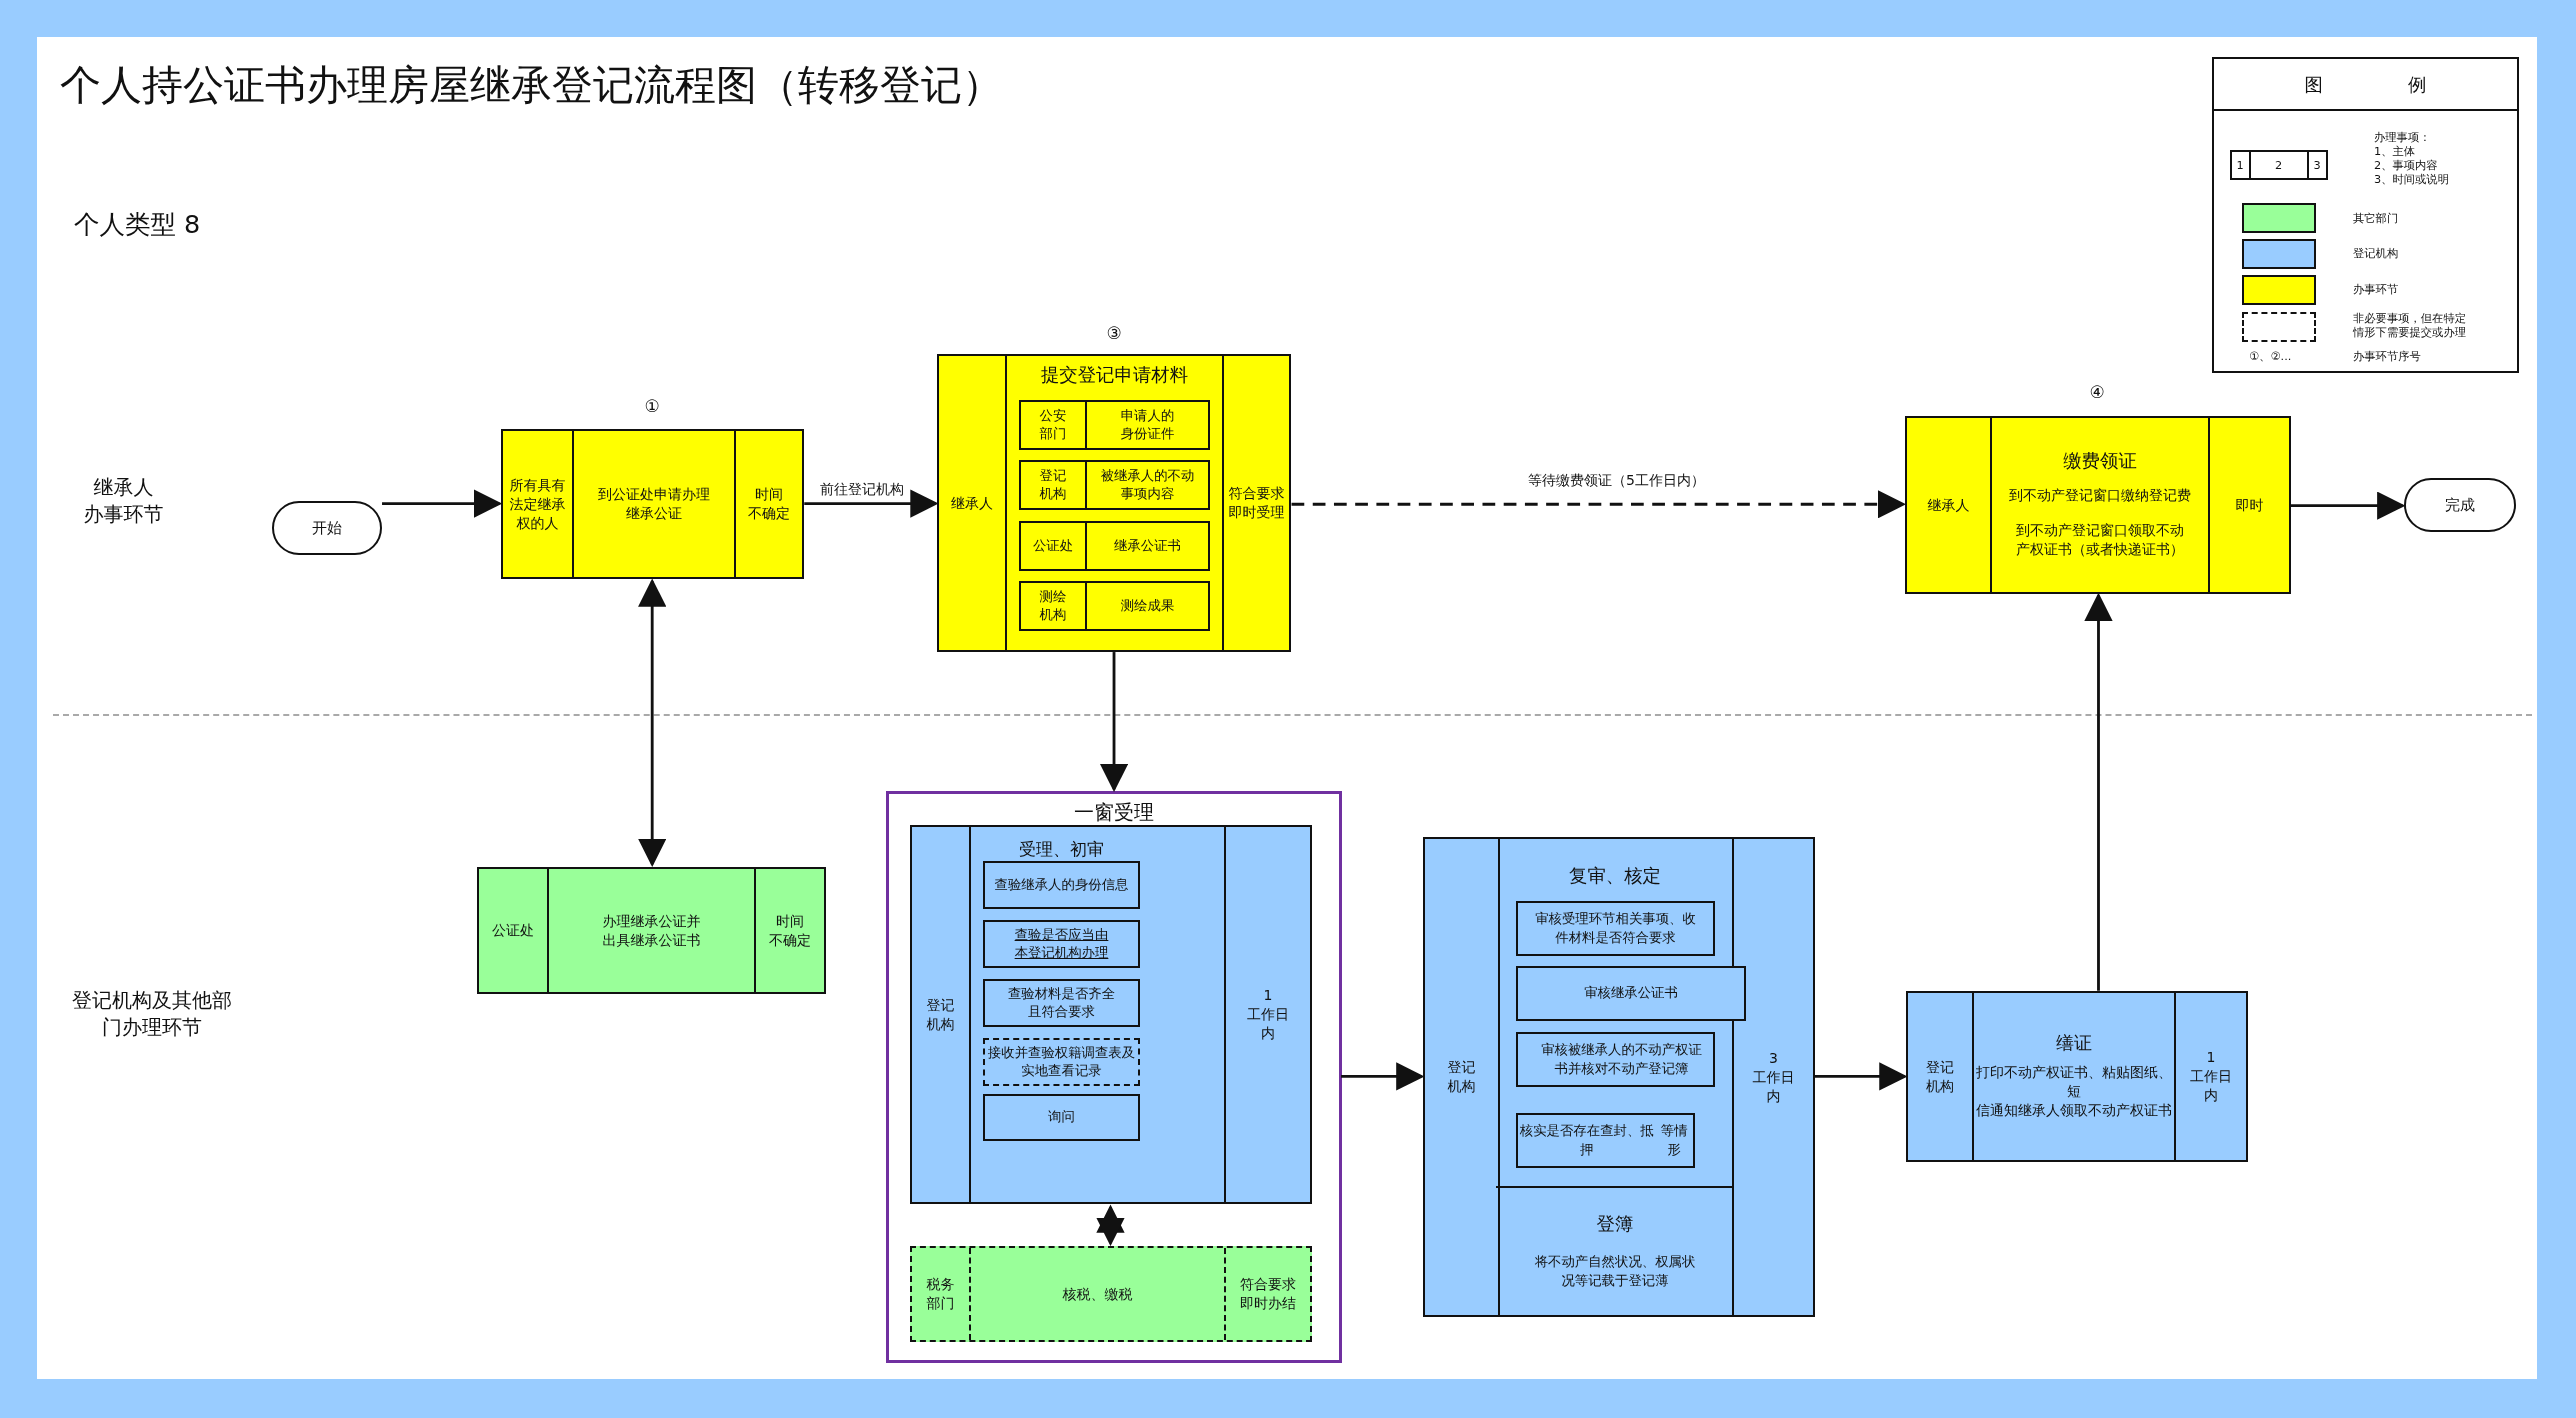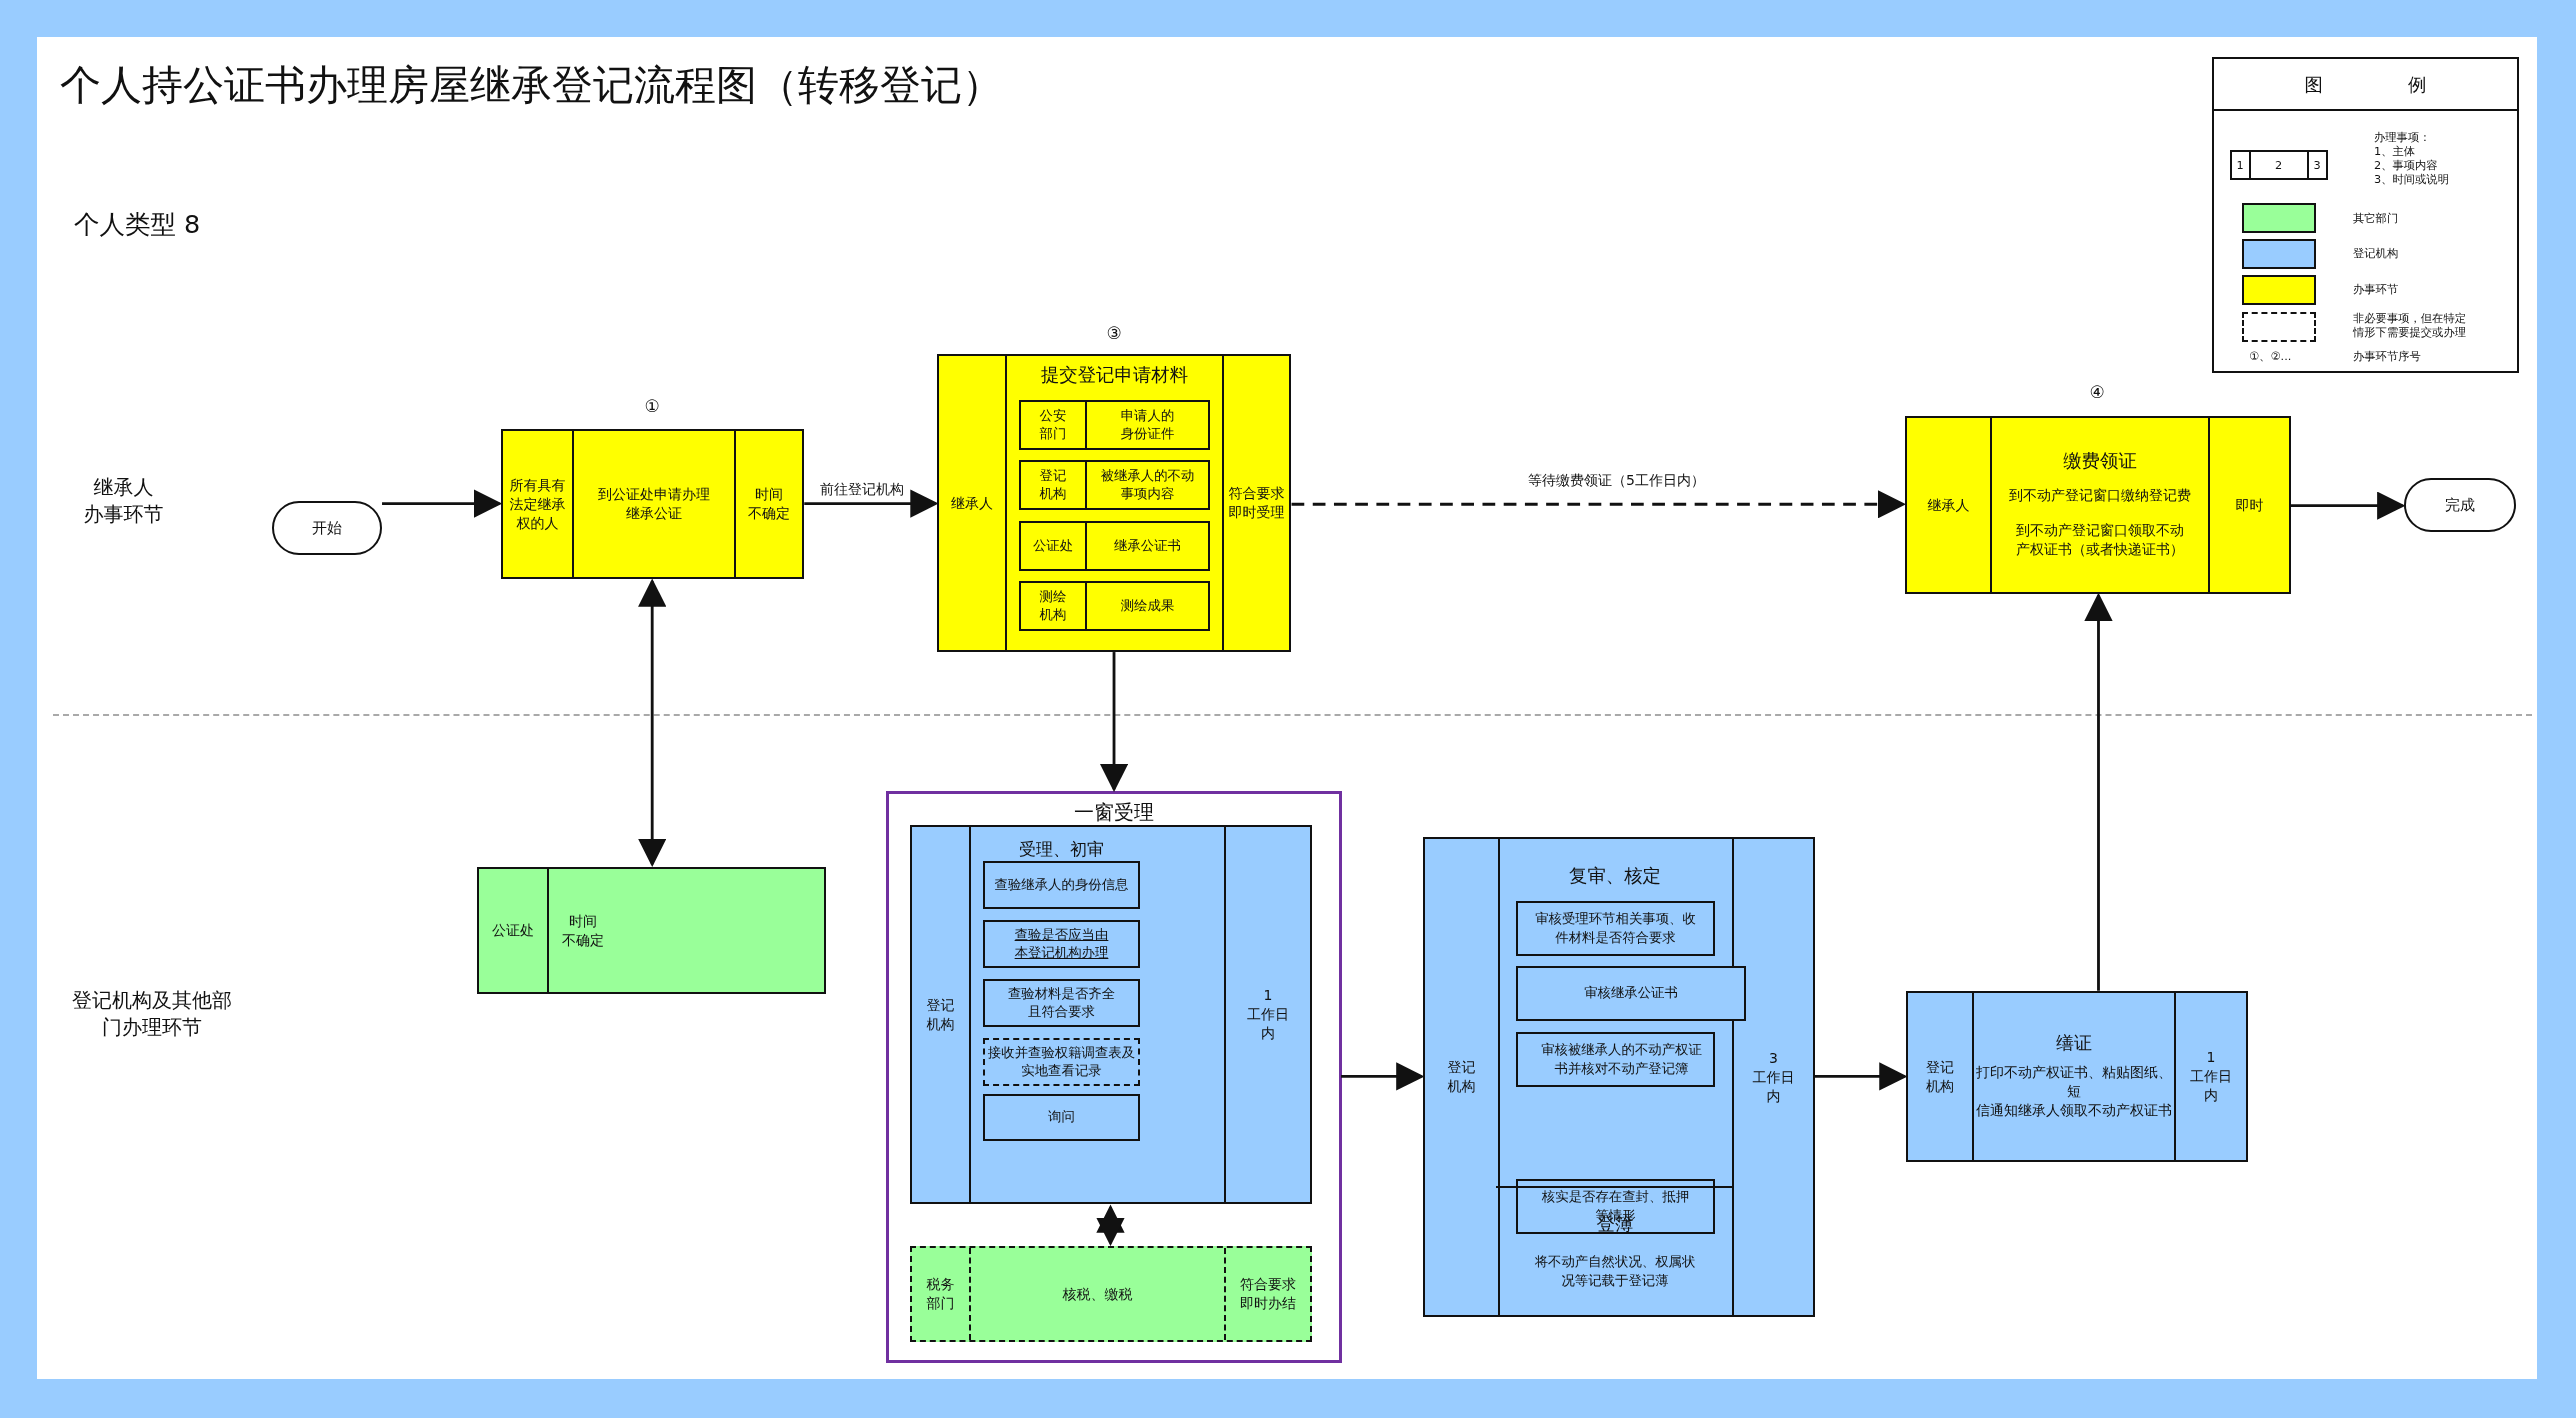--- a/index.html
+++ b/index.html
@@ -177,20 +177,24 @@
   </div>
   <div class="col" style="width:81px;">
     <span>即时</span>
   </div>
 </div>
 
 <div class="box green" style="left:477px; top:867px; width:349px; height:127px;">
   <div class="col" style="width:68px;">
     <span>公证处</span>
   </div>
+  <div class="col" style="flex:1;">
+    <span>办理继承公证并</span>
+    <span>出具继承公证书</span>
+  </div>
   <div class="col" style="width:70px;">
     <span>时间</span>
     <span>不确定</span>
   </div>
 </div>
 
 <div class="purple" style="left:886px; top:791px; width:456px; height:572px;"></div>
 <div class="abs" style="left:886px; top:799px; width:456px; text-align:center; font-size:20px;">一窗受理</div>
 
 <div class="box blue" style="left:910px; top:825px; width:402px; height:379px;">
@@ -256,21 +260,21 @@
   <span>审核受理环节相关事项、收</span>
   <span>件材料是否符合要求</span>
 </div>
 <div class="inner blue" style="left:1516px; top:966px; width:230px; height:55px; flex-direction:column;">
   <span>审核继承公证书</span>
 </div>
 <div class="inner blue" style="left:1516px; top:1032px; width:199px; height:55px; flex-direction:column;padding-left:12px;">
   <span>审核被继承人的不动产权证</span>
   <span>书并核对不动产登记簿</span>
 </div>
-<div class="inner blue" style="left:1516px; top:1179px; width:199px; height:55px; flex-direction:column;">
+<div class="inner blue" style="left:1516px; top:1113px; width:179px; height:55px; flex-direction:row;">
   <span>核实是否存在查封、抵押</span>
   <span>等情形</span>
 </div>
 <div class="abs" style="left:1496px; top:1186px; width:238px; height:0; border-top:2.8px solid #111;"></div>
 <div class="abs" style="left:1496px; top:1211px; width:238px; text-align:center; font-size:18.4px;">登簿</div>
 <div class="abs" style="left:1496px; top:1252px; width:238px; text-align:center; font-size:13.4px; line-height:19px;">
   <div>将不动产自然状况、权属状</div>
   <div>况等记载于登记薄</div>
 </div>
 

